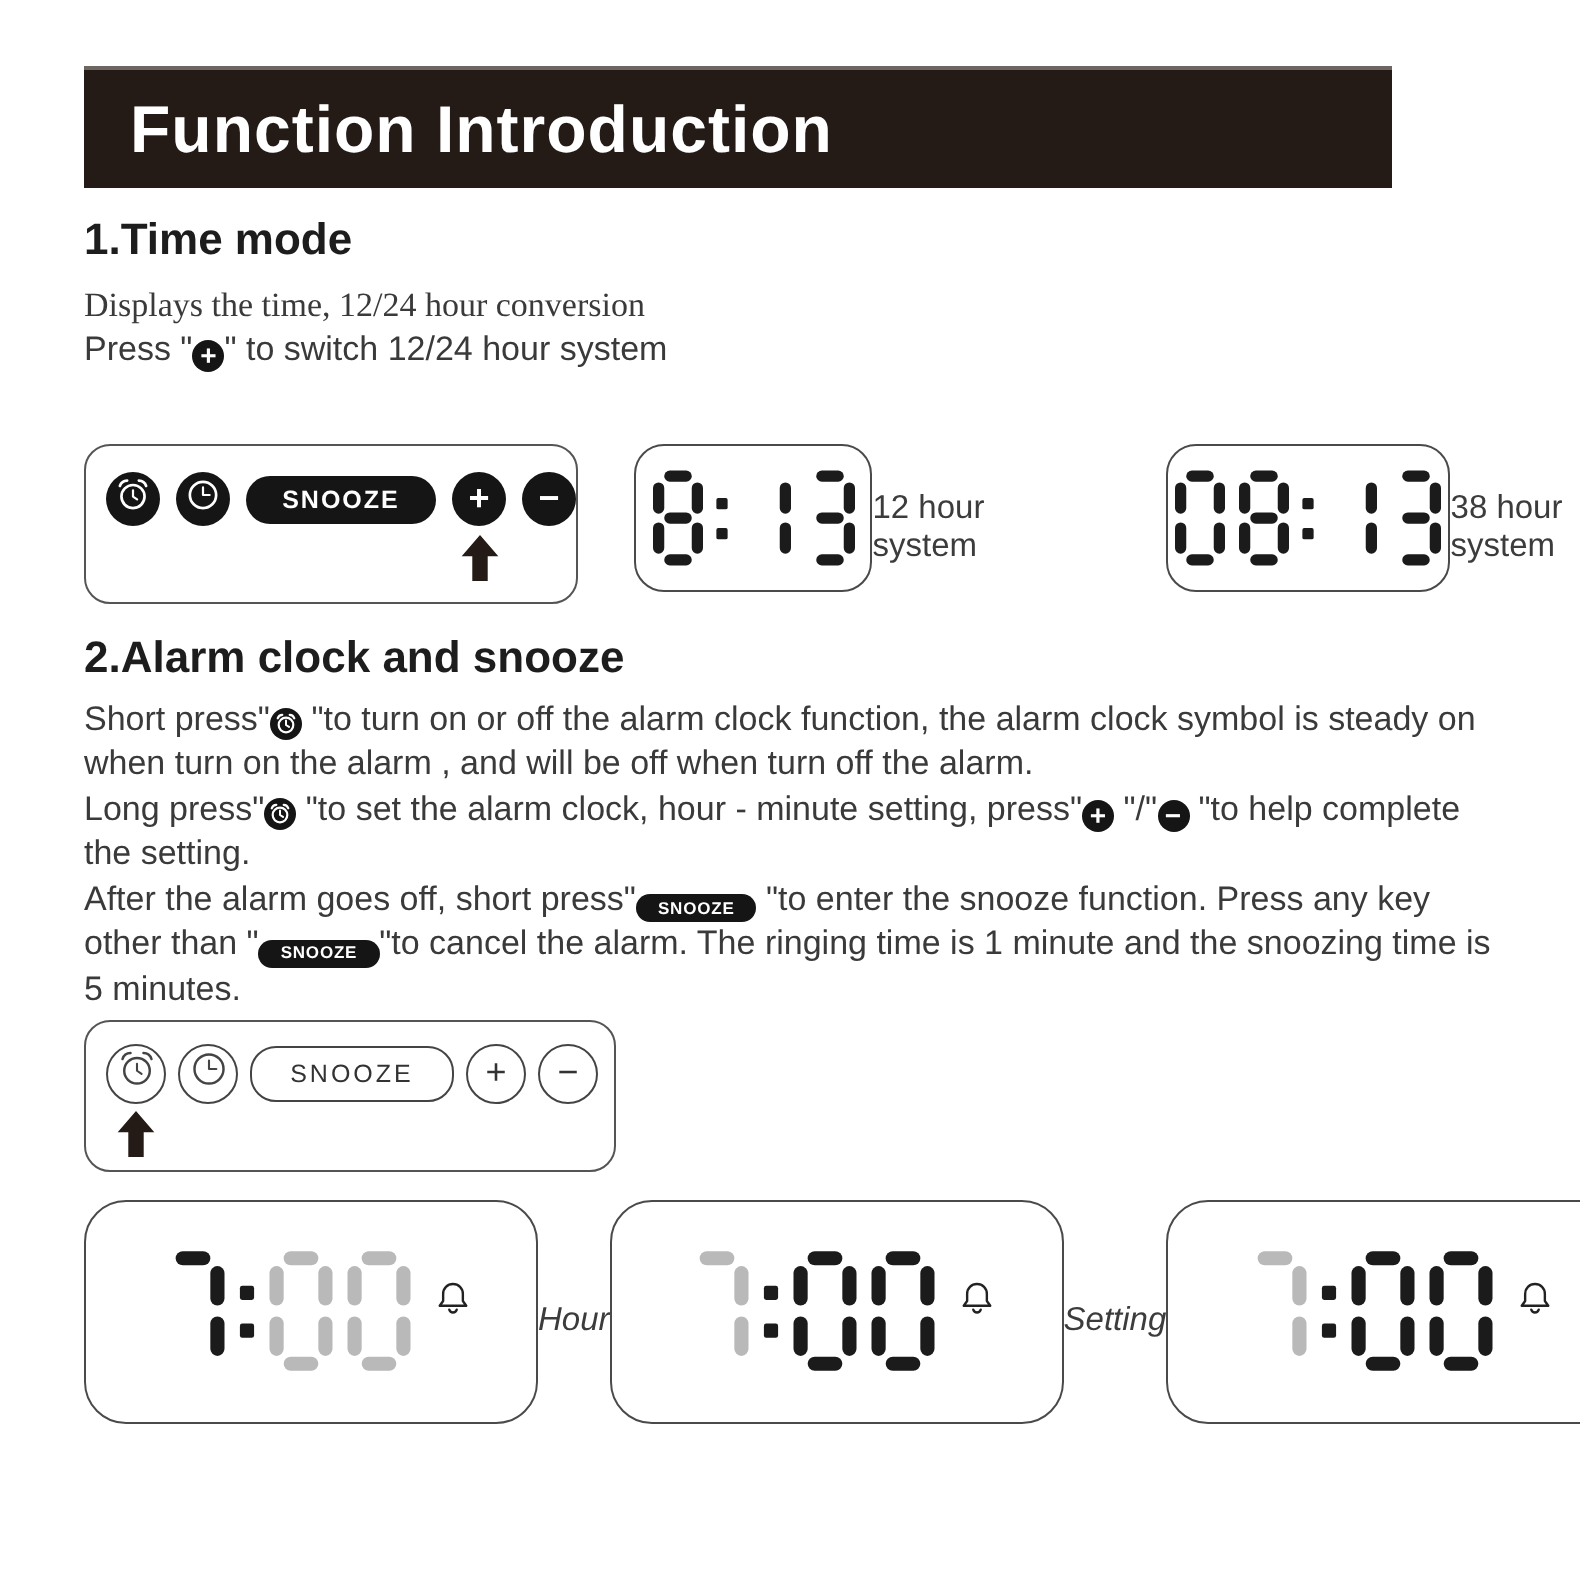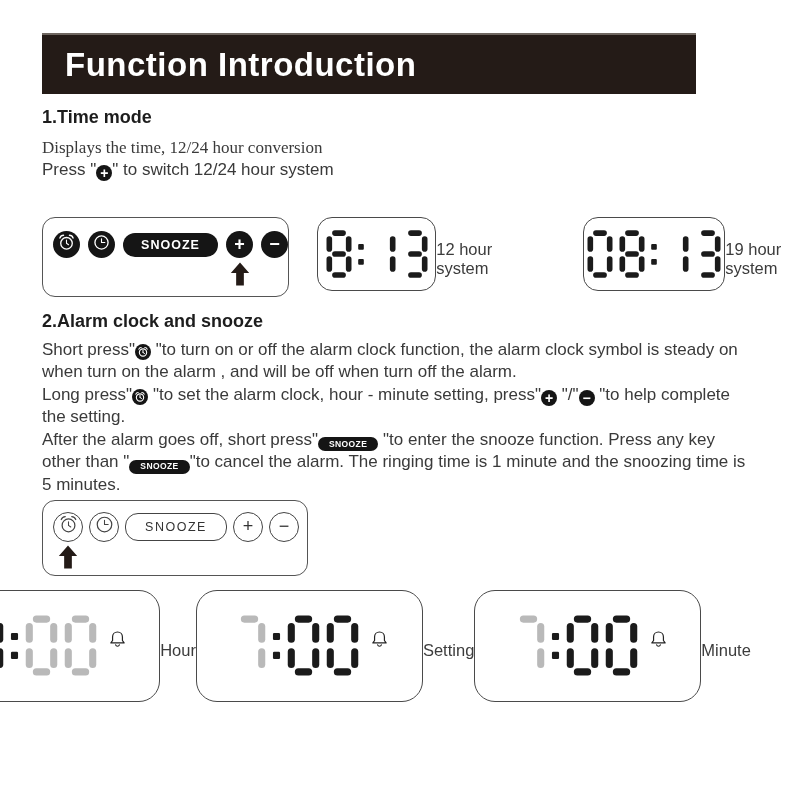--- a/index.html
+++ b/index.html
@@ -3,21 +3,21 @@
 <meta charset="utf-8">
 <style>
   html,body{margin:0;padding:0;background:#ffffff;}
   body{width:790px;height:793px;font-family:"Liberation Sans",sans-serif;color:#3a3a3a;overflow:hidden;}
   .page{width:790px;height:793px;position:relative;background:#fff;}
 
   .header{margin:33px 0 0 42px;width:654px;height:59px;background:#241b17;border-top:2px solid #6e6660;display:flex;align-items:center;}
   .header .title{color:#fff;font-size:33px;font-weight:bold;padding-left:23px;letter-spacing:.5px;}
 
   .content{margin-left:42px;width:706px;}
-  .sec-heading{font-size:18px;font-weight:bold;color:#1d1d1d;margin:13px 0 0 0;}
+  .sec-heading{font-size:22px;font-weight:bold;color:#1d1d1d;margin:13px 0 0 0;}
   .body-line{font-size:17px;color:#3a3a3a;line-height:22px;margin:0;}
   .first-line{margin-top:9px;font-family:Liberation Serif, serif;}
   .para{font-size:17px;color:#3a3a3a;line-height:22.4px;margin:0;}
   .para-block{margin-top:7px;}
 
   
   .inline-circle{display:inline-flex;width:16px;height:16px;border-radius:50%;background:#151515;color:#fff;
     align-items:center;justify-content:center;vertical-align:-3px;}
   .inline-circle .glyph{font-size:14px;line-height:1;font-weight:bold;transform:translateY(-0.5px);}
   .inline-pill{display:inline-block;background:#151515;color:#fff;border-radius:9px;padding:2.5px 11px;
@@ -50,21 +50,21 @@
   .dg-24{margin-left:60px;}
   .lcd{border:1.5px solid #4a4a4a;background:#fff;display:flex;align-items:center;justify-content:center;box-sizing:border-box;}
   .lcd-top{width:154px;height:74px;border-radius:15px;}
   .lcd-bottom{width:227px;height:112px;border-radius:21px;}
   .lcd-label{margin-top:9px;font-size:16.5px;color:#3c3c3c;}
   .seg-ch{display:inline-block;margin:0 2px;line-height:0;}
   .seg-colon{margin:0 1px 0 1px;}
   .digits{display:flex;align-items:center;}
   .bell{margin-left:9px;line-height:0;transform:translateY(-6px);}
 
-  .bottom-row{display:flex;justify-content:center;margin-top:14px;width:600px;}
+  .bottom-row{display:flex;justify-content:space-between;margin-top:14px;width:600px;font-style:italic;}
 </style>
 </head>
 <body>
 
 <div class="page">
 
   <div class="header">
     <span class="title">Function Introduction</span>
   </div>
 
@@ -175,21 +175,21 @@
                 </svg></span>
               <span class="seg-ch"><svg width="28" height="50" viewBox="0 0 44 80">
                   <rect x="11" y="2" width="22" height="9" rx="4.5" fill="#1b1b1b"></rect>
                   <rect x="33" y="11.5" width="9" height="25" rx="4.5" fill="#1b1b1b"></rect>
                   <rect x="33" y="43.5" width="9" height="25" rx="4.5" fill="#1b1b1b"></rect>
                   <rect x="11" y="69" width="22" height="9" rx="4.5" fill="#1b1b1b"></rect>
                   <rect x="11" y="35.5" width="22" height="9" rx="4.5" fill="#1b1b1b"></rect>
                 </svg></span>
             </div>
         </div>
-        <div class="lcd-label">19 hour system</div>
+        <div class="lcd-label">38 hour system</div>
       </div>
     </div>
 
     <h2 class="sec-heading" style="margin-top:14px;">2.Alarm clock and snooze</h2>
 
     <div class="para-block">
       <p class="para"><span>Short press"</span><span class="inline-circle">
             <svg width="12" height="12" viewBox="0 0 24 24">
               <circle cx="12" cy="13" r="7.3" fill="none" stroke="#fff" stroke-width="2.2"></circle>
               <path d="M12 13 V8.6 M12 13 L15 14.9" stroke="#fff" stroke-width="2" fill="none" stroke-linecap="round"></path>

